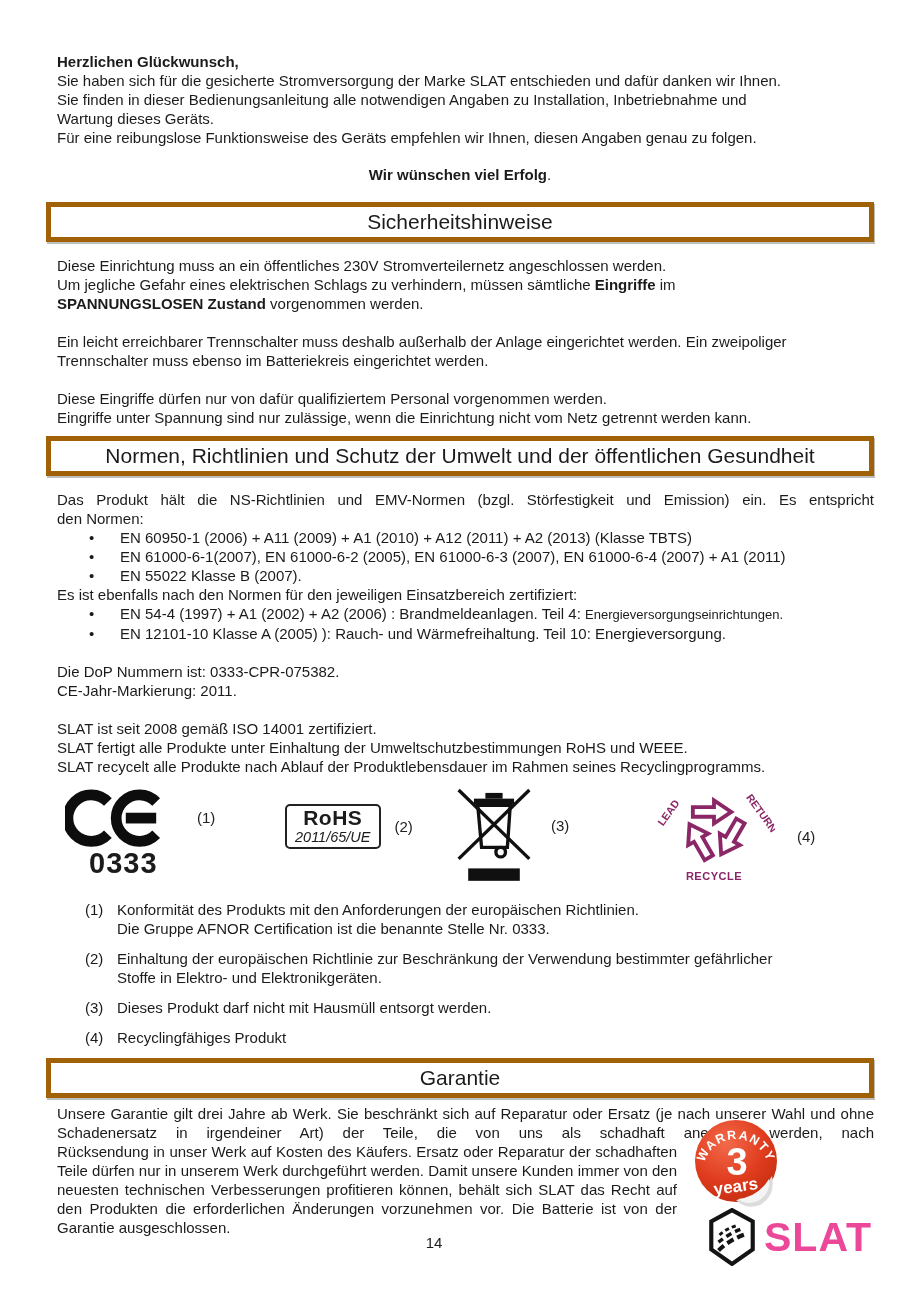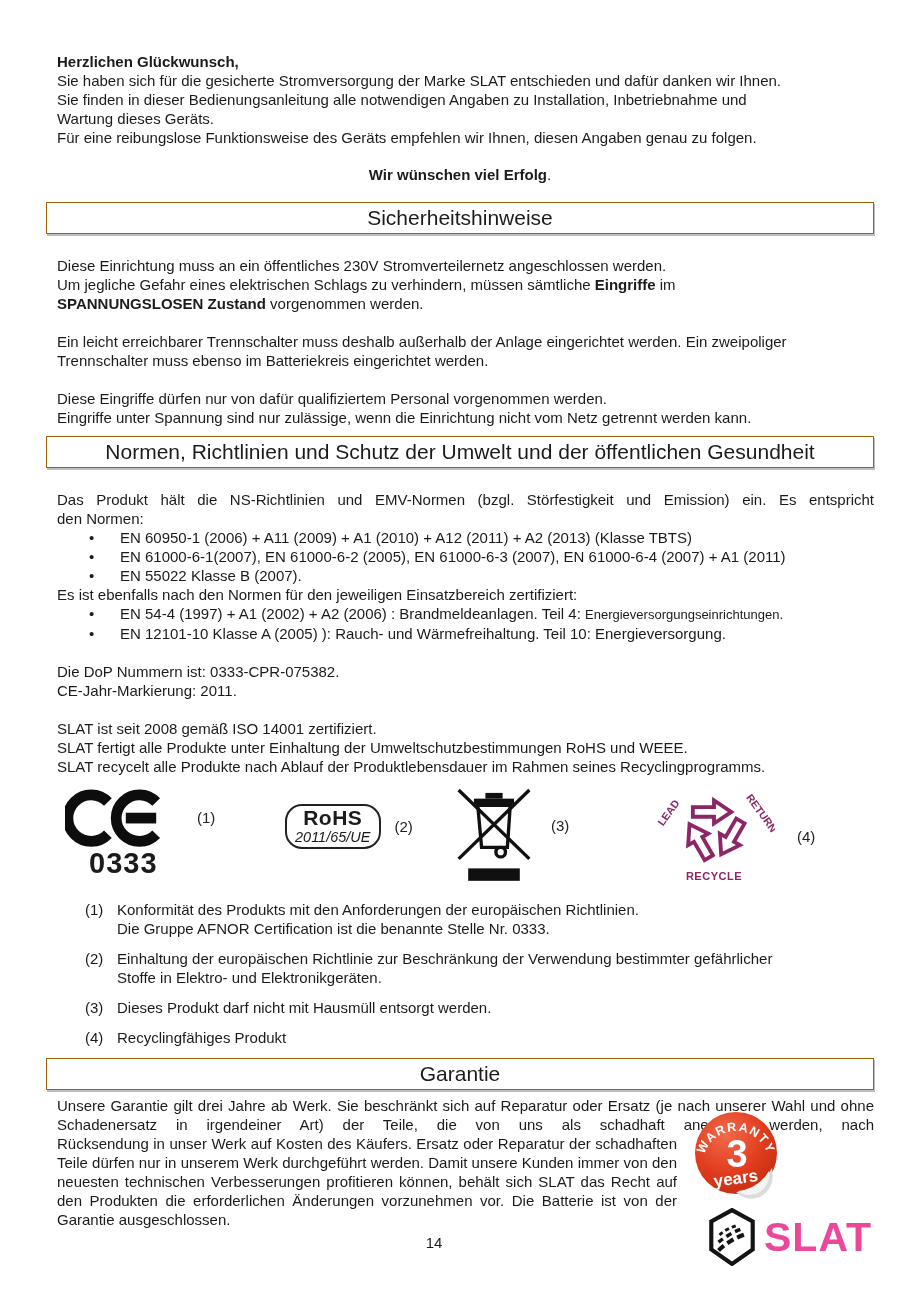--- a/index.html
+++ b/index.html
@@ -15,47 +15,47 @@
     font-size:15px; line-height:19px;
   }
   .tx { margin-left:11px; }
   .b { font-weight:bold; }
   .blk { display:block; }
   .jline { display:block; text-align:justify; text-align-last:justify; }
   .center-line { text-align:center; margin-top:18px; }
 
   .section-box {
     margin-top:18px;
-    border:1px solid #a16207;
+    border:5px solid #a16207;
     box-shadow:1px 2px 0 rgba(110,110,110,.45);
     background:#fff;
     text-align:center;
     font-size:21px; line-height:25px;
     padding:2px 0 3px 0;
   }
-  .mt14 { margin-top:22px; }
+  .mt14 { margin-top:14px; }
   .mt19 { margin-top:19px; }
   .mt9  { margin-top:9px; }
 
   .justify { text-align:justify; }
 
   .bullet-row { display:flex; }
   .bullet-row .marker { width:63px; padding-left:32px; flex:0 0 63px; }
   .small-tail { font-size:13px; }
 
   
   .logo-row { position:relative; height:104px; margin-top:8px; }
   .logo-group { position:absolute; display:flex; align-items:center; }
   .logo-label { font-size:15px; color:#222; margin-left:14px; }
 
   .ce-block { display:flex; flex-direction:column; }
   .ce-number { font-size:29px; font-weight:bold; letter-spacing:1px; margin:2px 0 0 24px; }
 
   .rohs-box {
-    border:2px solid #222; border-radius:17px;
+    border:2px solid #222; border-radius:5px;
     padding:1px 8px 2px 8px; text-align:center; background:#fff;
   }
   .rohs-title { font-size:21px; font-weight:bold; line-height:22px; letter-spacing:.5px; }
   .rohs-sub { font-size:14.5px; font-style:italic; line-height:16px; }
 
   
   .legend { margin-top:12px; }
   .legend-item { display:flex; padding-left:28px; margin-bottom:11px; }
   .legend-item .lnum { flex:0 0 32px; }
   .legend-item .ltext { flex:1; }

